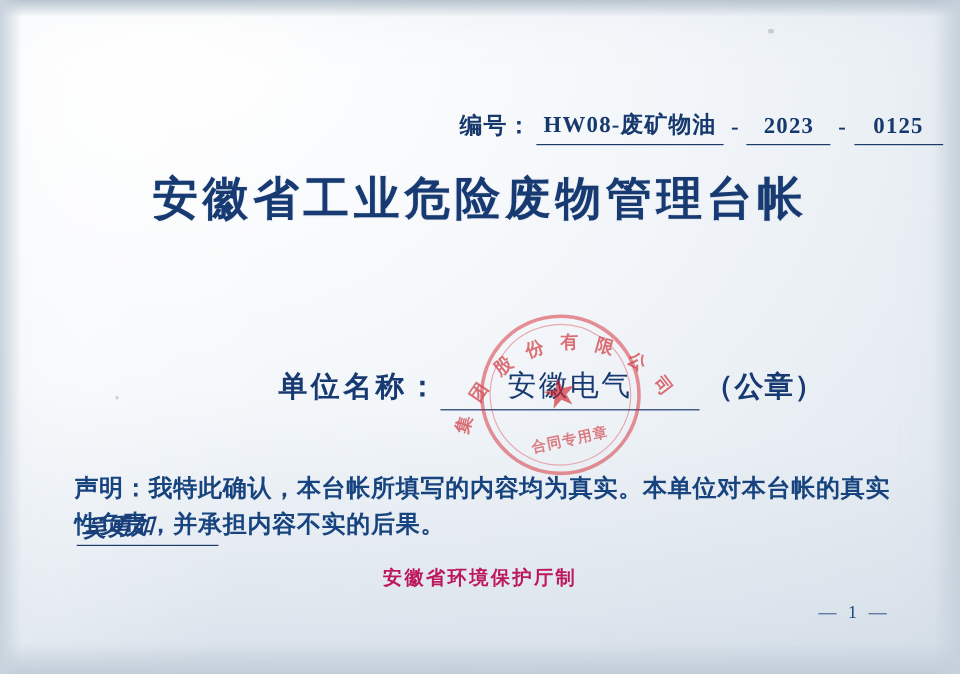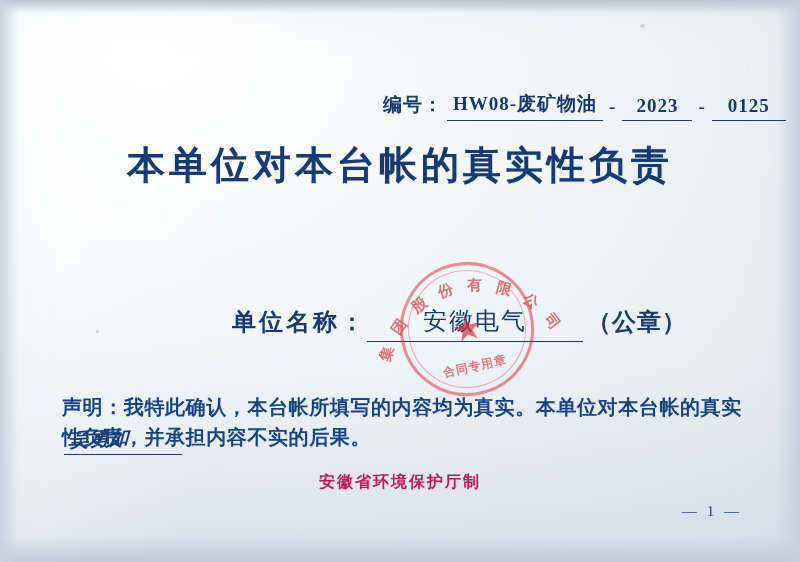--- a/index.html
+++ b/index.html
@@ -302,21 +302,21 @@
 
     <div class="numline">
       <span class="lbl">编号：</span>
       <span class="blank b1">HW08-废矿物油</span>
       <span class="dash">-</span>
       <span class="blank b2">2023</span>
       <span class="dash">-</span>
       <span class="blank b3">0125</span>
     </div>
 
-    <div class="title">本单位对本台帐的真实性负责</div>
+    <div class="title">安徽省工业危险废物管理台帐</div>
 
     <div class="unitrow">
       <span class="ulabel">单位名称：</span>
       <span class="unit-blank">安徽电气</span>
       <span class="seal-note">（公章）</span>
     </div>
 
     <div class="seal">
       <div class="ring-inner"></div>
       <div class="seal-text">

